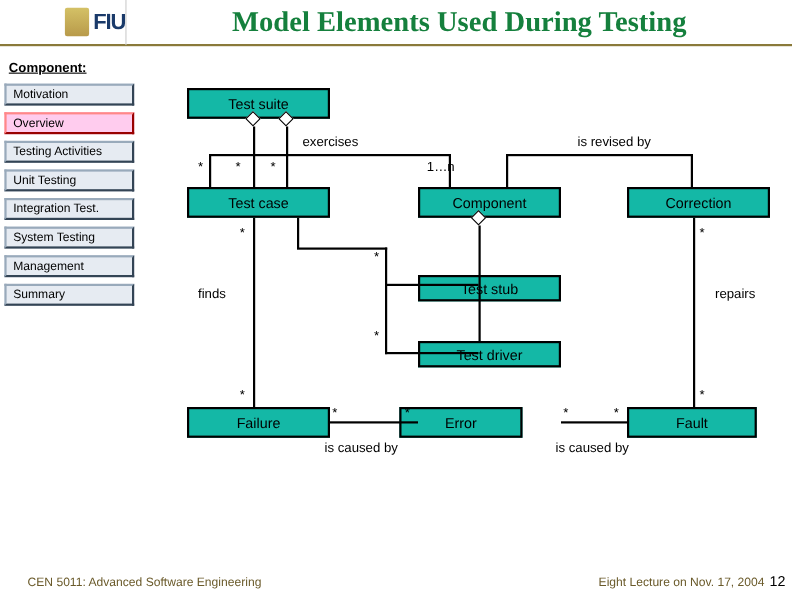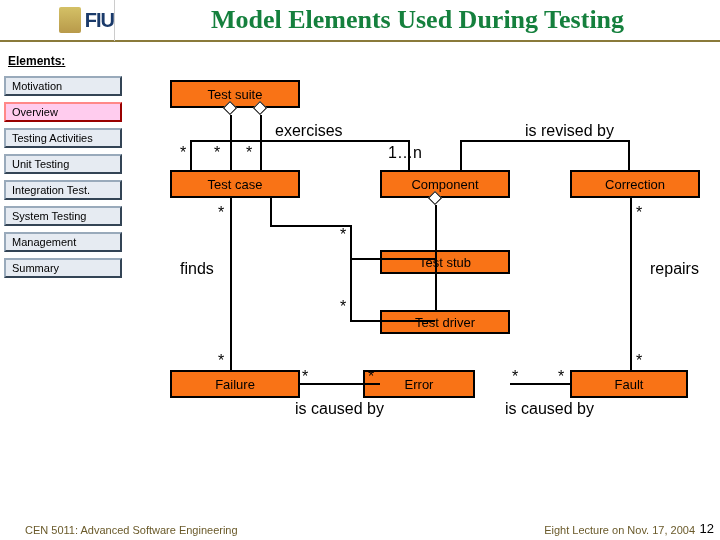--- a/index.html
+++ b/index.html
@@ -7,40 +7,40 @@
 .header{height:42px;border-bottom:2px solid #8a7a3a;display:flex;align-items:center;background:#fff}
 .logo{width:115px;height:42px;display:flex;align-items:center;justify-content:flex-end;border-right:1px solid #ccc}
 .logo-badge{width:22px;height:26px;background:linear-gradient(#d4c166,#b89a4a);border-radius:2px;margin-right:4px}
 .logo-text{font-weight:bold;font-size:20px;color:#1a3a6a;letter-spacing:-1px}
 .title{flex:1;text-align:center;font-family:"Times New Roman",serif;font-size:26px;font-weight:bold;color:#15803d}
 .sidebar{position:absolute;left:0;top:54px;width:128px}
 .sec-title{font-weight:bold;font-size:12px;text-decoration:underline;margin:0 0 8px 8px}
 .nav{display:block;width:118px;margin:0 0 6px 4px;padding:2px 6px;font-size:11px;border:2px solid;border-top-color:#9ab;border-left-color:#9ab;border-right-color:#345;border-bottom-color:#345;background:#e6ebf2;color:#000;text-align:left}
 .nav.active{border-top-color:#f88;border-left-color:#f88;border-right-color:#900;border-bottom-color:#900;background:#fce}
 .canvas{position:absolute;left:130px;top:60px;right:5px;bottom:30px}
-.box{position:absolute;border:2px solid #000;background:#f97316;font-size:13px;display:flex;align-items:center;justify-content:center;padding:2px}
-.lbl{position:absolute;font-size:16px}
+.box{position:absolute;border:2px solid #000;background:#14b8a6;font-size:13px;display:flex;align-items:center;justify-content:center;padding:2px}
+.lbl{position:absolute;font-size:12px}
 .line{position:absolute;background:#000}
 .diamond{position:absolute;width:10px;height:10px;border:1.5px solid #000;background:#fff;transform:rotate(45deg)}
 .footer{position:absolute;bottom:4px;left:0;right:0;font-size:11px;color:#6a5a2a;display:flex;justify-content:space-between;padding:0 25px}
 .pagenum{position:absolute;bottom:4px;right:6px;font-size:13px}
 </style>
 </head>
 <body>
 
 <div class="header">
   <div class="logo">
     <div class="logo-badge"></div>
     <div class="logo-text">FIU</div>
   </div>
   <div class="title">Model Elements Used During Testing</div>
 </div>
 
 <div class="sidebar">
-  <div class="sec-title">Elements:</div>
+  <div class="sec-title">Component:</div>
   <button class="nav">Motivation</button>
   <button class="nav active">Overview</button>
   <button class="nav">Testing Activities</button>
   <button class="nav">Unit Testing</button>
   <button class="nav">Integration Test.</button>
   <button class="nav">System Testing</button>
   <button class="nav">Management</button>
   <button class="nav">Summary</button>
 </div>
 

